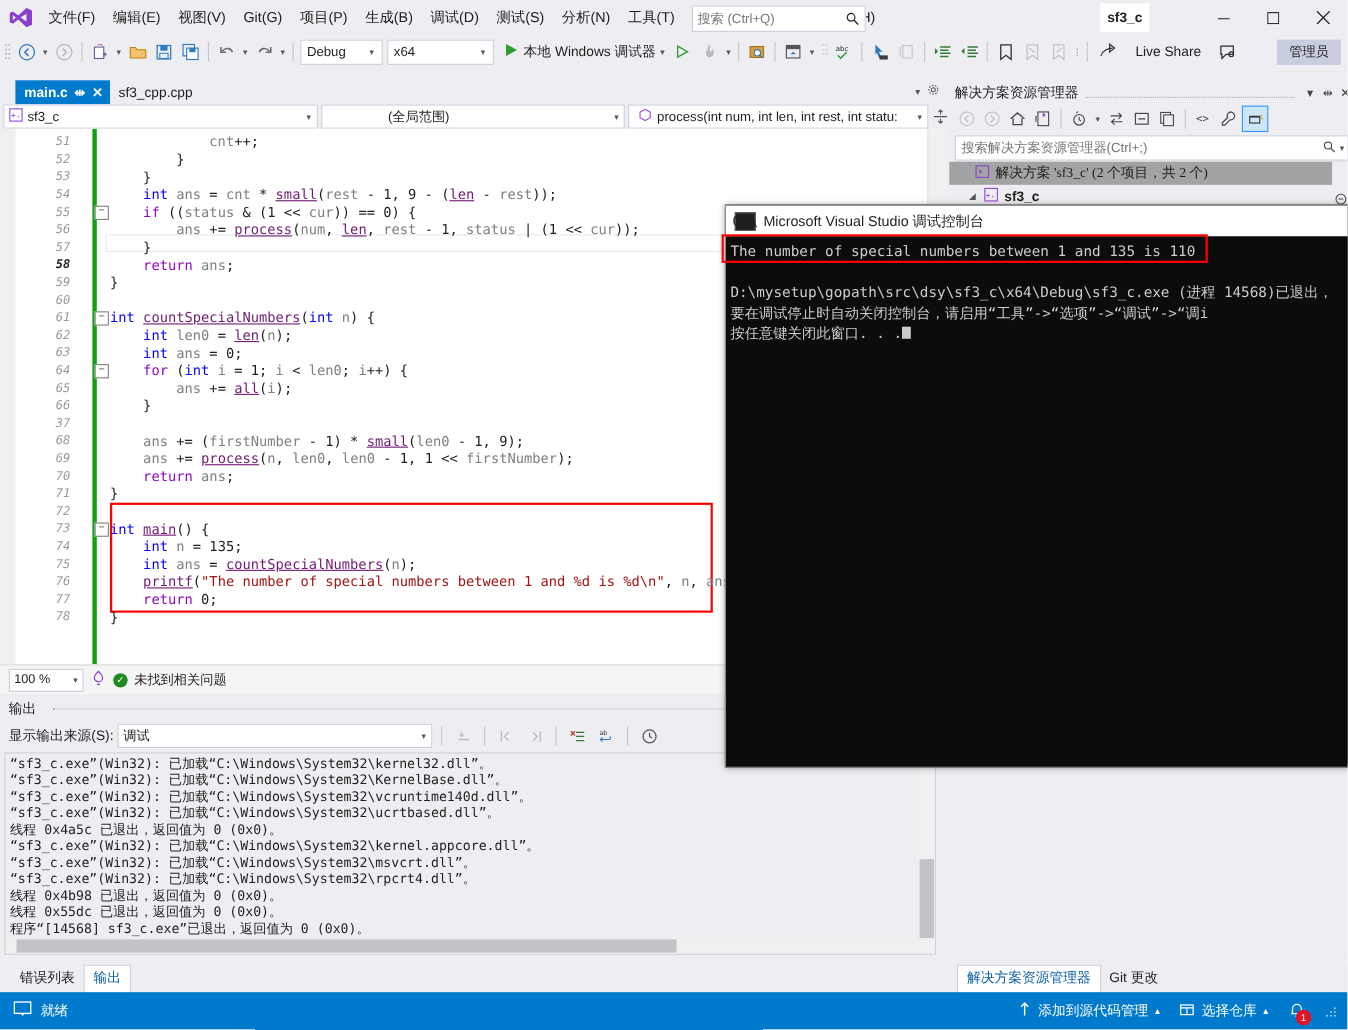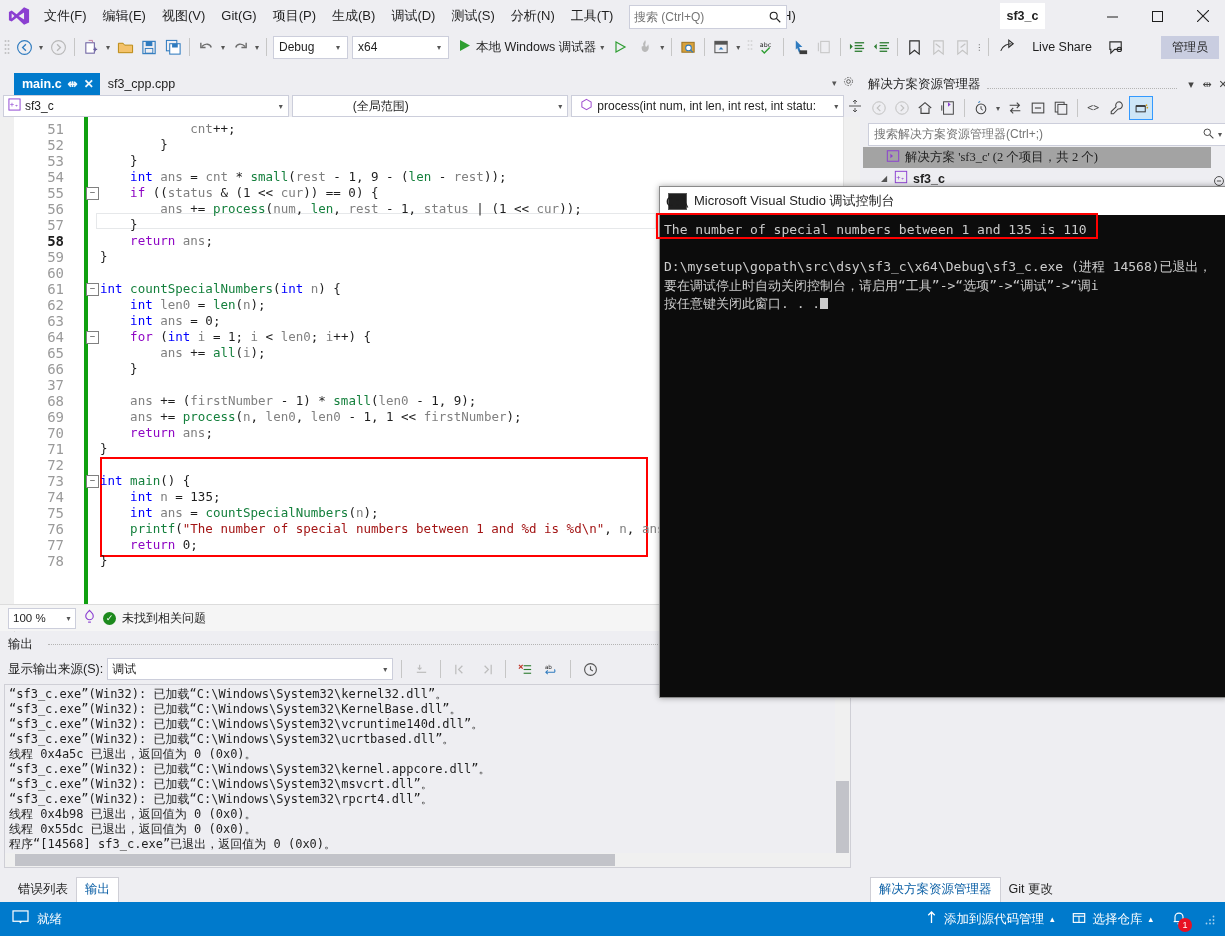--- a/index.html
+++ b/index.html
@@ -41,25 +41,25 @@
   
   .navbar{position:absolute;left:0;top:95px;width:860px;height:22px;background:#eeeef2;display:flex;align-items:center;gap:3px;padding-left:3px;}
   .navcombo{height:20px;border:1px solid #cccedb;background:#fff;display:flex;align-items:center;font-size:12px;padding-left:4px;color:#1e1e1e;gap:4px;}
   .navcombo .arrow{margin-left:auto;width:14px;text-align:center;color:#555;font-size:8px;}
 
   
   .editor{position:absolute;left:0;top:117px;width:860px;height:487px;background:#ffffff;overflow:hidden;}
   .ed-indic{position:absolute;left:0;top:0;width:14px;height:487px;background:#f0f0f0;border-right:1px solid #e2e2e2;}
   .ed-track{position:absolute;left:14px;top:0;width:18px;height:487px;background:#ffffff;}
   .codearea{position:absolute;left:0;top:0;width:860px;height:487px;font-family:"DejaVu Sans Mono",monospace;font-size:12.5px;line-height:16px;}
-  .lnum{position:absolute;left:28px;width:36px;text-align:right;color:#9a9a9a;font-family:"DejaVu Sans Mono",monospace;font-size:14px;}
+  .lnum{position:absolute;left:28px;width:36px;text-align:right;color:#9a9a9a;font-family:"DejaVu Sans Mono",monospace;font-size:11px;font-style:italic;}
   .lnum.cur{color:#1e1e1e;font-weight:bold;}
   .greenbar{position:absolute;left:84px;width:4px;background:#10a010;}
   .codetext{position:absolute;left:100px;white-space:pre;font-family:"DejaVu Sans Mono",monospace;font-size:12.5px;color:#1e1e1e;}
-  .kw{color:#0000ff;}.kw2{color:#8f08c4;}.fn{color:#15803d;}.id{color:#808080;}.str{color:#a31515;}
+  .kw{color:#0000ff;}.kw2{color:#8f08c4;}.fn{color:#701a75;text-decoration:underline;}.id{color:#808080;}.str{color:#a31515;}
   .fold{position:absolute;left:86px;width:11px;height:11px;border:1px solid #808080;color:#555;font-size:9px;line-height:9px;text-align:center;background:#fff;}
   .curline{position:absolute;left:96px;width:560px;height:16px;border:1px solid #e6e8ea;box-sizing:border-box;}
   .redbox{position:absolute;border:2px solid #ff0000;box-sizing:border-box;}
   .scrollcol{position:absolute;right:0;top:0;width:16px;height:487px;background:#f0f0f0;border-left:1px solid #e4e4e4;}
   .scrollthumb{position:absolute;right:1px;width:14px;background:#c2c3c9;}
 
   
   .edstatus{position:absolute;left:0;top:604px;width:860px;height:26px;background:#f5f5f5;border-top:1px solid #dcdcdc;display:flex;align-items:center;gap:6px;padding-left:8px;font-size:12px;}
   .zoomcombo{width:62px;height:19px;border:1px solid #cccedb;background:#fff;display:flex;align-items:center;padding-left:4px;font-size:11.5px;}
   .zoomcombo .arrow{margin-left:auto;width:13px;text-align:center;font-size:8px;color:#555;}

